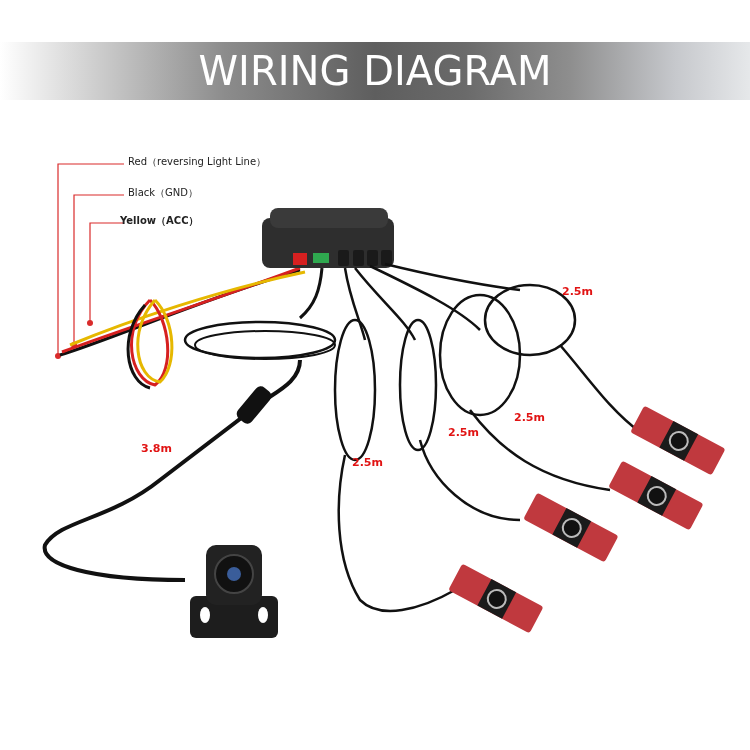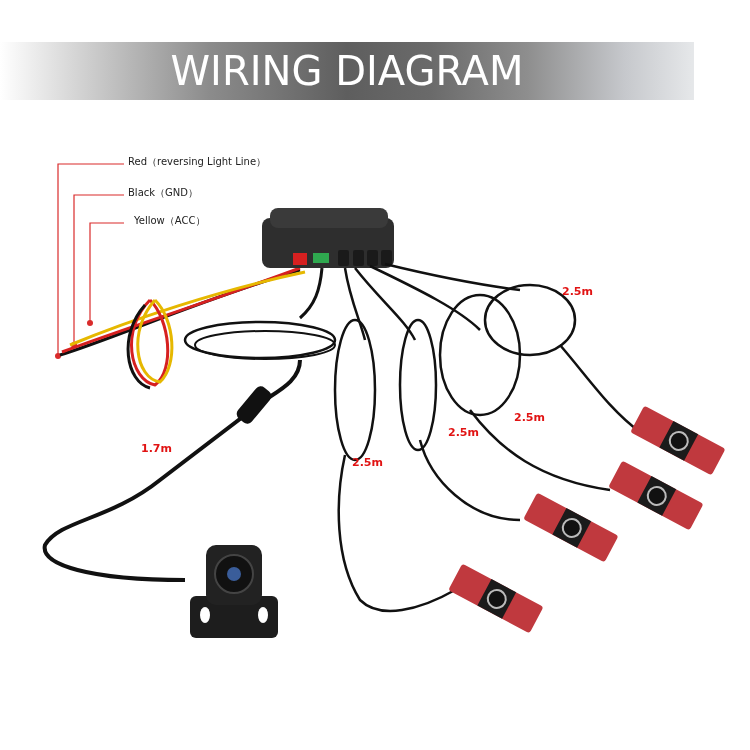--- a/index.html
+++ b/index.html
@@ -1,17 +1,17 @@
 <!DOCTYPE html>
 <html><head>
 <meta charset="utf-8">
 <style>
   html,body{margin:0;padding:0;background:#fff;}
   body{width:750px;height:750px;position:relative;overflow:hidden;font-family:"Liberation Sans",sans-serif;}
-  .banner{position:absolute;left:0;top:42px;width:694px;height:58px;
+  .banner{position:absolute;left:0;top:42px;width:750px;height:58px;
     background:linear-gradient(90deg,#ffffff 0%,#c9c9c9 14%,#8c8c8c 30%,#5e5e5e 50%,#6a6a6a 62%,#8e8e8e 76%,#c6c8cc 90%,#e6e8ea 100%);
     display:flex;align-items:center;justify-content:center;}
   .banner-title{color:#fff;font-size:40px;font-family:"DejaVu Sans",sans-serif;font-weight:normal;letter-spacing:0px;}
   .wire-label{position:absolute;font-size:10px;color:#222;font-family:"DejaVu Sans",sans-serif;white-space:nowrap;}
   .dist{position:absolute;color:#e11313;font-weight:bold;font-size:11px;font-family:"DejaVu Sans",sans-serif;}
   svg.scene{position:absolute;left:0;top:0;}
 </style>
 </head>
 <body>
 
@@ -101,19 +101,19 @@
     <rect x="206" y="545" width="56" height="60" rx="10" fill="#222"></rect>
     <circle cx="234" cy="574" r="19" fill="#111" stroke="#444" stroke-width="2"></circle>
     <circle cx="234" cy="574" r="7" fill="#3a5d9a"></circle>
     <ellipse cx="205" cy="615" rx="5" ry="8" fill="#fff"></ellipse>
     <ellipse cx="263" cy="615" rx="5" ry="8" fill="#fff"></ellipse>
   </g>
 </svg>
 
 <div class="wire-label" style="left:128px;top:155px;">Red（reversing Light Line）</div>
 <div class="wire-label" style="left:128px;top:186px;text-align:center;">Black（GND）</div>
-<div class="wire-label" style="left:134px;top:214px;">Yellow（ACC）</div>
+<div class="wire-label" style="left:120px;top:214px;font-weight:bold;">Yellow（ACC）</div>
 
 <div class="dist" style="left:562px;top:285px;">2.5m</div>
 <div class="dist" style="left:514px;top:411px;">2.5m</div>
 <div class="dist" style="left:448px;top:426px;">2.5m</div>
 <div class="dist" style="left:352px;top:456px;">2.5m</div>
-<div class="dist" style="left:141px;top:442px;">1.7m</div>
+<div class="dist" style="left:141px;top:442px;">3.8m</div>
 
 </body></html>

